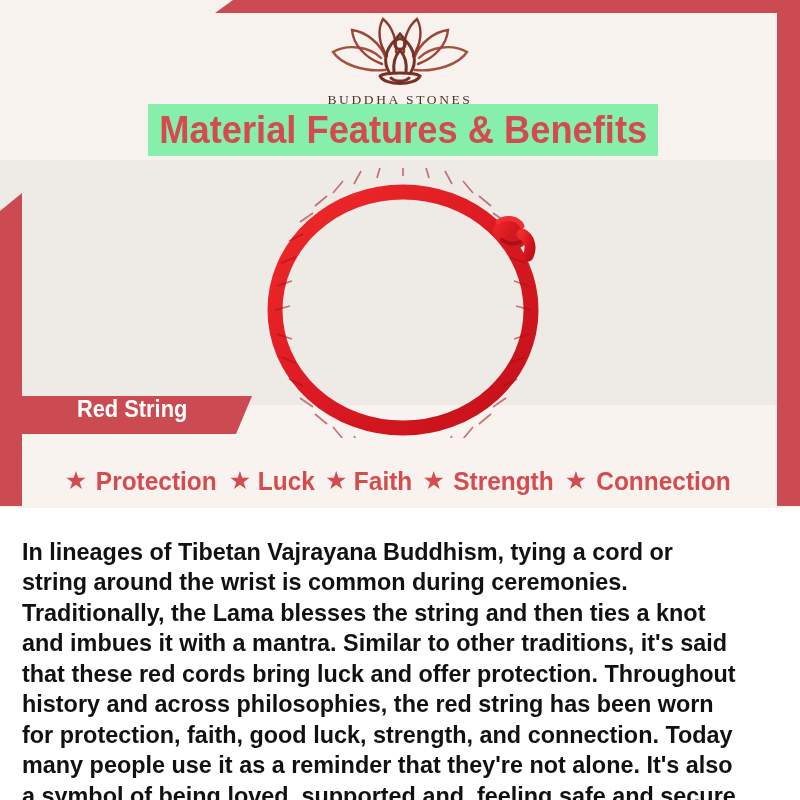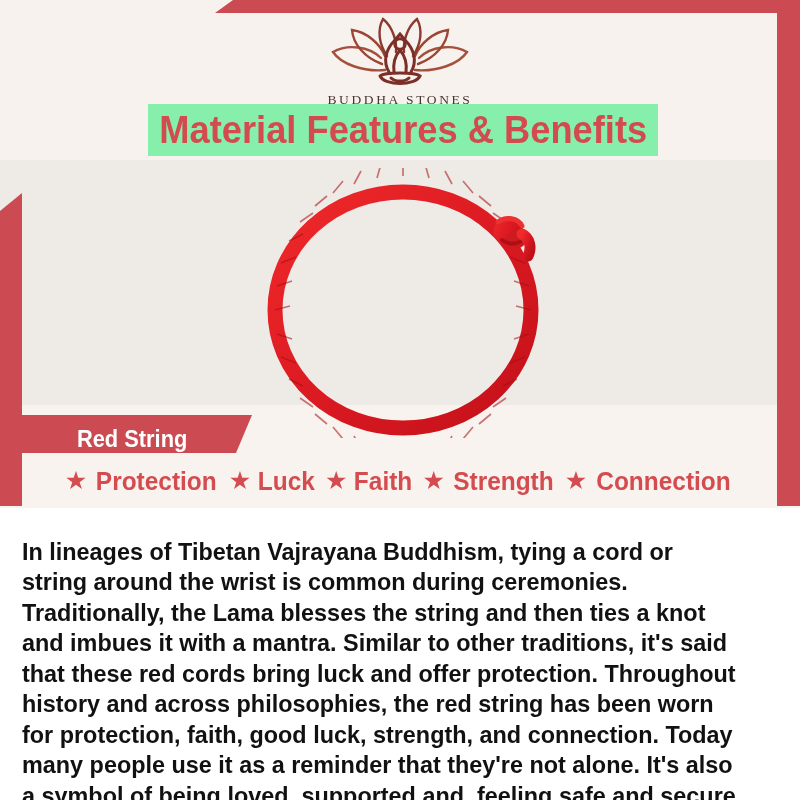--- a/index.html
+++ b/index.html
@@ -110,26 +110,26 @@
   
   .product {
     position: absolute;
     left: 240px; top: 168px;
     width: 340px; height: 270px;
   }
 
   
   .ribbon {
     position: absolute;
-    left: 22px; top: 415px;
+    left: 22px; top: 396px;
     width: 230px; height: 38px;
     background: #cc4a52;
     clip-path: polygon(0 0, 100% 0, calc(100% - 16px) 100%, 0 100%);
     display: flex;
-    align-items: flex-end;
+    align-items: flex-start;
   }
   .ribbon-text {
     margin-left: 52px;
     color: #ffffff;
     font-family: "Liberation Sans Narrow", "Liberation Sans", sans-serif;
     font-size: 23px;
     font-weight: 700;
     transform: scaleX(0.95);
     white-space: nowrap;
   }

